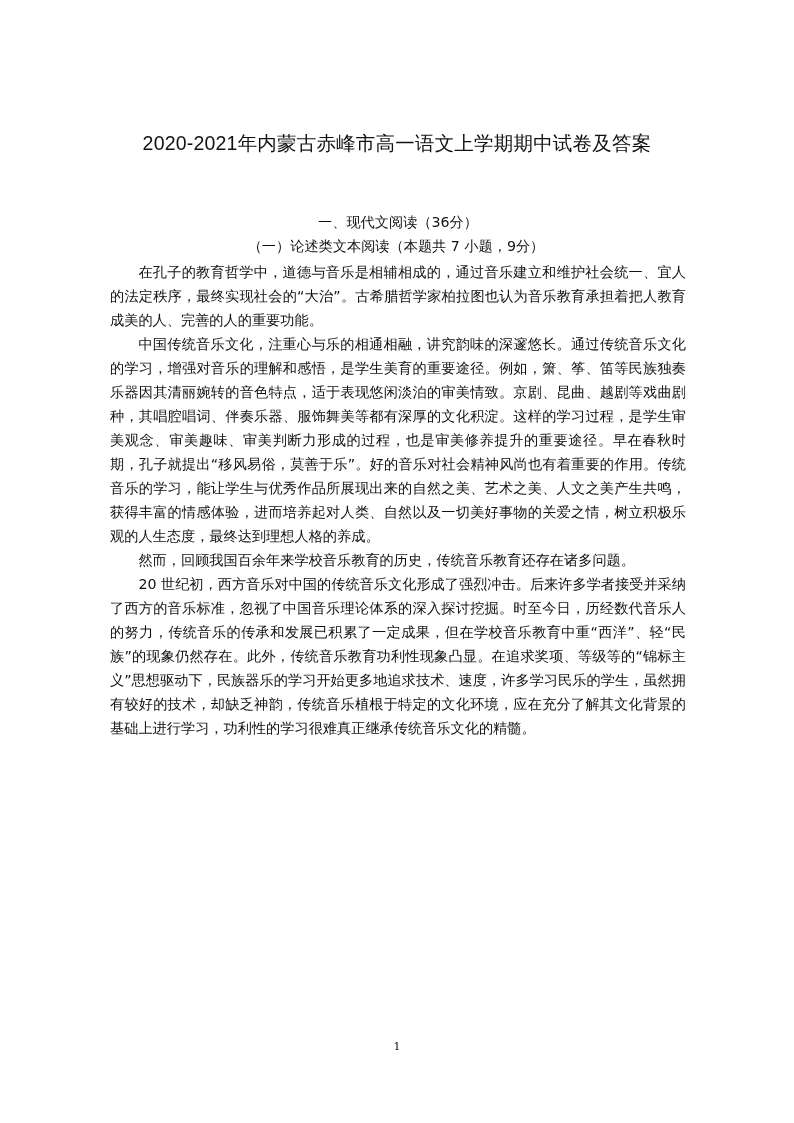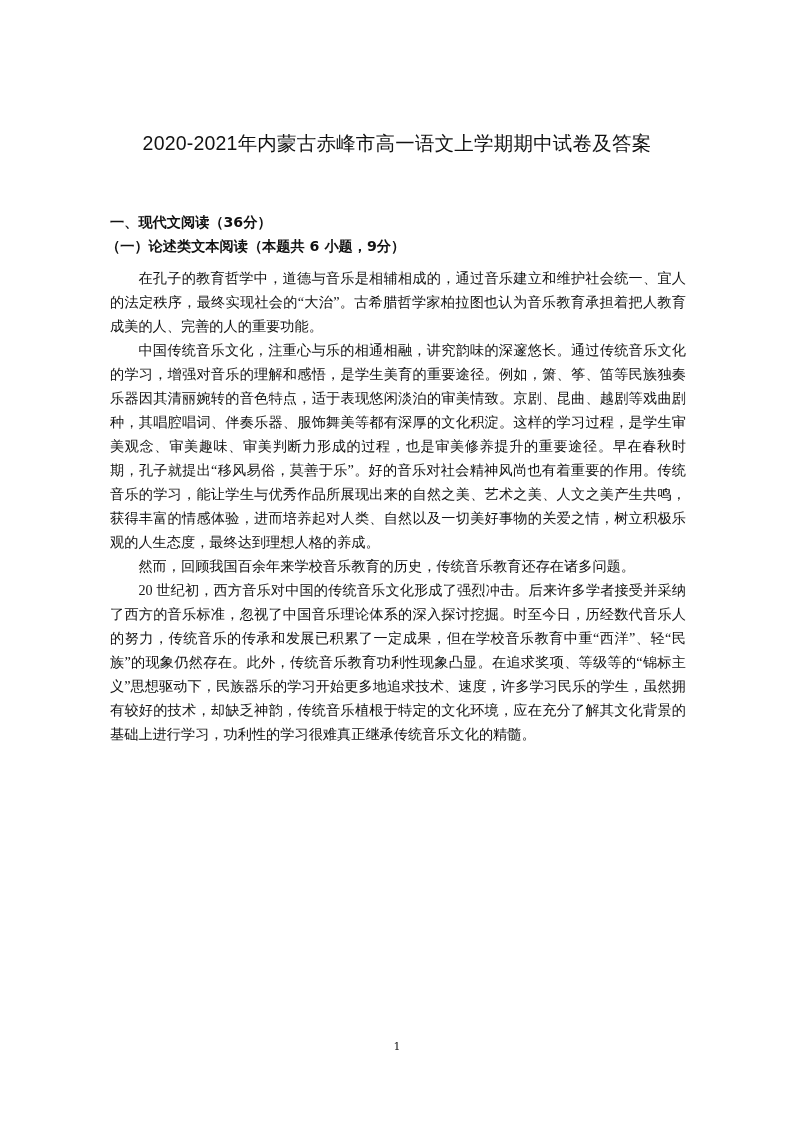--- a/index.html
+++ b/index.html
@@ -2,35 +2,35 @@
 <html><head>
 <meta charset="utf-8">
 <style>
   html, body { margin: 0; padding: 0; background: #ffffff; }
   body { width: 794px; height: 1123px; position: relative; overflow: hidden;
          font-family: "DejaVu Sans", "Liberation Sans", sans-serif; color: #111; }
   .title { position: absolute; top: 130px; left: 0; width: 794px; text-align: center;
            font-family: Liberation Sans, sans-serif; font-size: 19.5px; letter-spacing: 0.2px; }
   .content { position: absolute; top: 210px; left: 110px; width: 576px; }
   .line { height: 24px; line-height: 24px; font-size: 14.2px; white-space: nowrap; overflow: visible; }
-  .bold { font-weight: bold; }
+  .bold { font-weight: normal; text-align: center; }
   .h2 { margin-left: -4px; }
   .para { font-size: 14.2px; line-height: 24px; text-align: justify; text-indent: 2em; margin: 0; }
-  .para-wrap { margin-top: 8px; font-family: Liberation Serif, serif; }
+  .para-wrap { margin-top: 2px; }
   .page-num { position: absolute; top: 1040px; left: 0; width: 794px; text-align: center; font-size: 11px;
               font-family: "DejaVu Serif", serif; }
 </style>
 </head>
 <body>
 
 <div class="title">2020-2021年内蒙古赤峰市高一语文上学期期中试卷及答案</div>
 
 <div class="content">
   <div class="line bold">一、现代文阅读（36分）</div>
-  <div class="line bold h2">（一）论述类文本阅读（本题共 6 小题，9分）</div>
+  <div class="line bold h2">（一）论述类文本阅读（本题共 7 小题，9分）</div>
   <div class="para-wrap">
     <p class="para">在孔子的教育哲学中，道德与音乐是相辅相成的，通过音乐建立和维护社会统一、宜人的法定秩序，最终实现社会的“大治”。古希腊哲学家柏拉图也认为音乐教育承担着把人教育成美的人、完善的人的重要功能。</p>
     <p class="para">中国传统音乐文化，注重心与乐的相通相融，讲究韵味的深邃悠长。通过传统音乐文化的学习，增强对音乐的理解和感悟，是学生美育的重要途径。例如，箫、筝、笛等民族独奏乐器因其清丽婉转的音色特点，适于表现悠闲淡泊的审美情致。京剧、昆曲、越剧等戏曲剧种，其唱腔唱词、伴奏乐器、服饰舞美等都有深厚的文化积淀。这样的学习过程，是学生审美观念、审美趣味、审美判断力形成的过程，也是审美修养提升的重要途径。早在春秋时期，孔子就提出“移风易俗，莫善于乐”。好的音乐对社会精神风尚也有着重要的作用。传统音乐的学习，能让学生与优秀作品所展现出来的自然之美、艺术之美、人文之美产生共鸣，获得丰富的情感体验，进而培养起对人类、自然以及一切美好事物的关爱之情，树立积极乐观的人生态度，最终达到理想人格的养成。</p>
     <p class="para">然而，回顾我国百余年来学校音乐教育的历史，传统音乐教育还存在诸多问题。</p>
     <p class="para">20 世纪初，西方音乐对中国的传统音乐文化形成了强烈冲击。后来许多学者接受并采纳了西方的音乐标准，忽视了中国音乐理论体系的深入探讨挖掘。时至今日，历经数代音乐人的努力，传统音乐的传承和发展已积累了一定成果，但在学校音乐教育中重“西洋”、轻“民族”的现象仍然存在。此外，传统音乐教育功利性现象凸显。在追求奖项、等级等的“锦标主义”思想驱动下，民族器乐的学习开始更多地追求技术、速度，许多学习民乐的学生，虽然拥有较好的技术，却缺乏神韵，传统音乐植根于特定的文化环境，应在充分了解其文化背景的基础上进行学习，功利性的学习很难真正继承传统音乐文化的精髓。</p>
   </div>
 </div>
 
 <div class="page-num">1</div>
 

